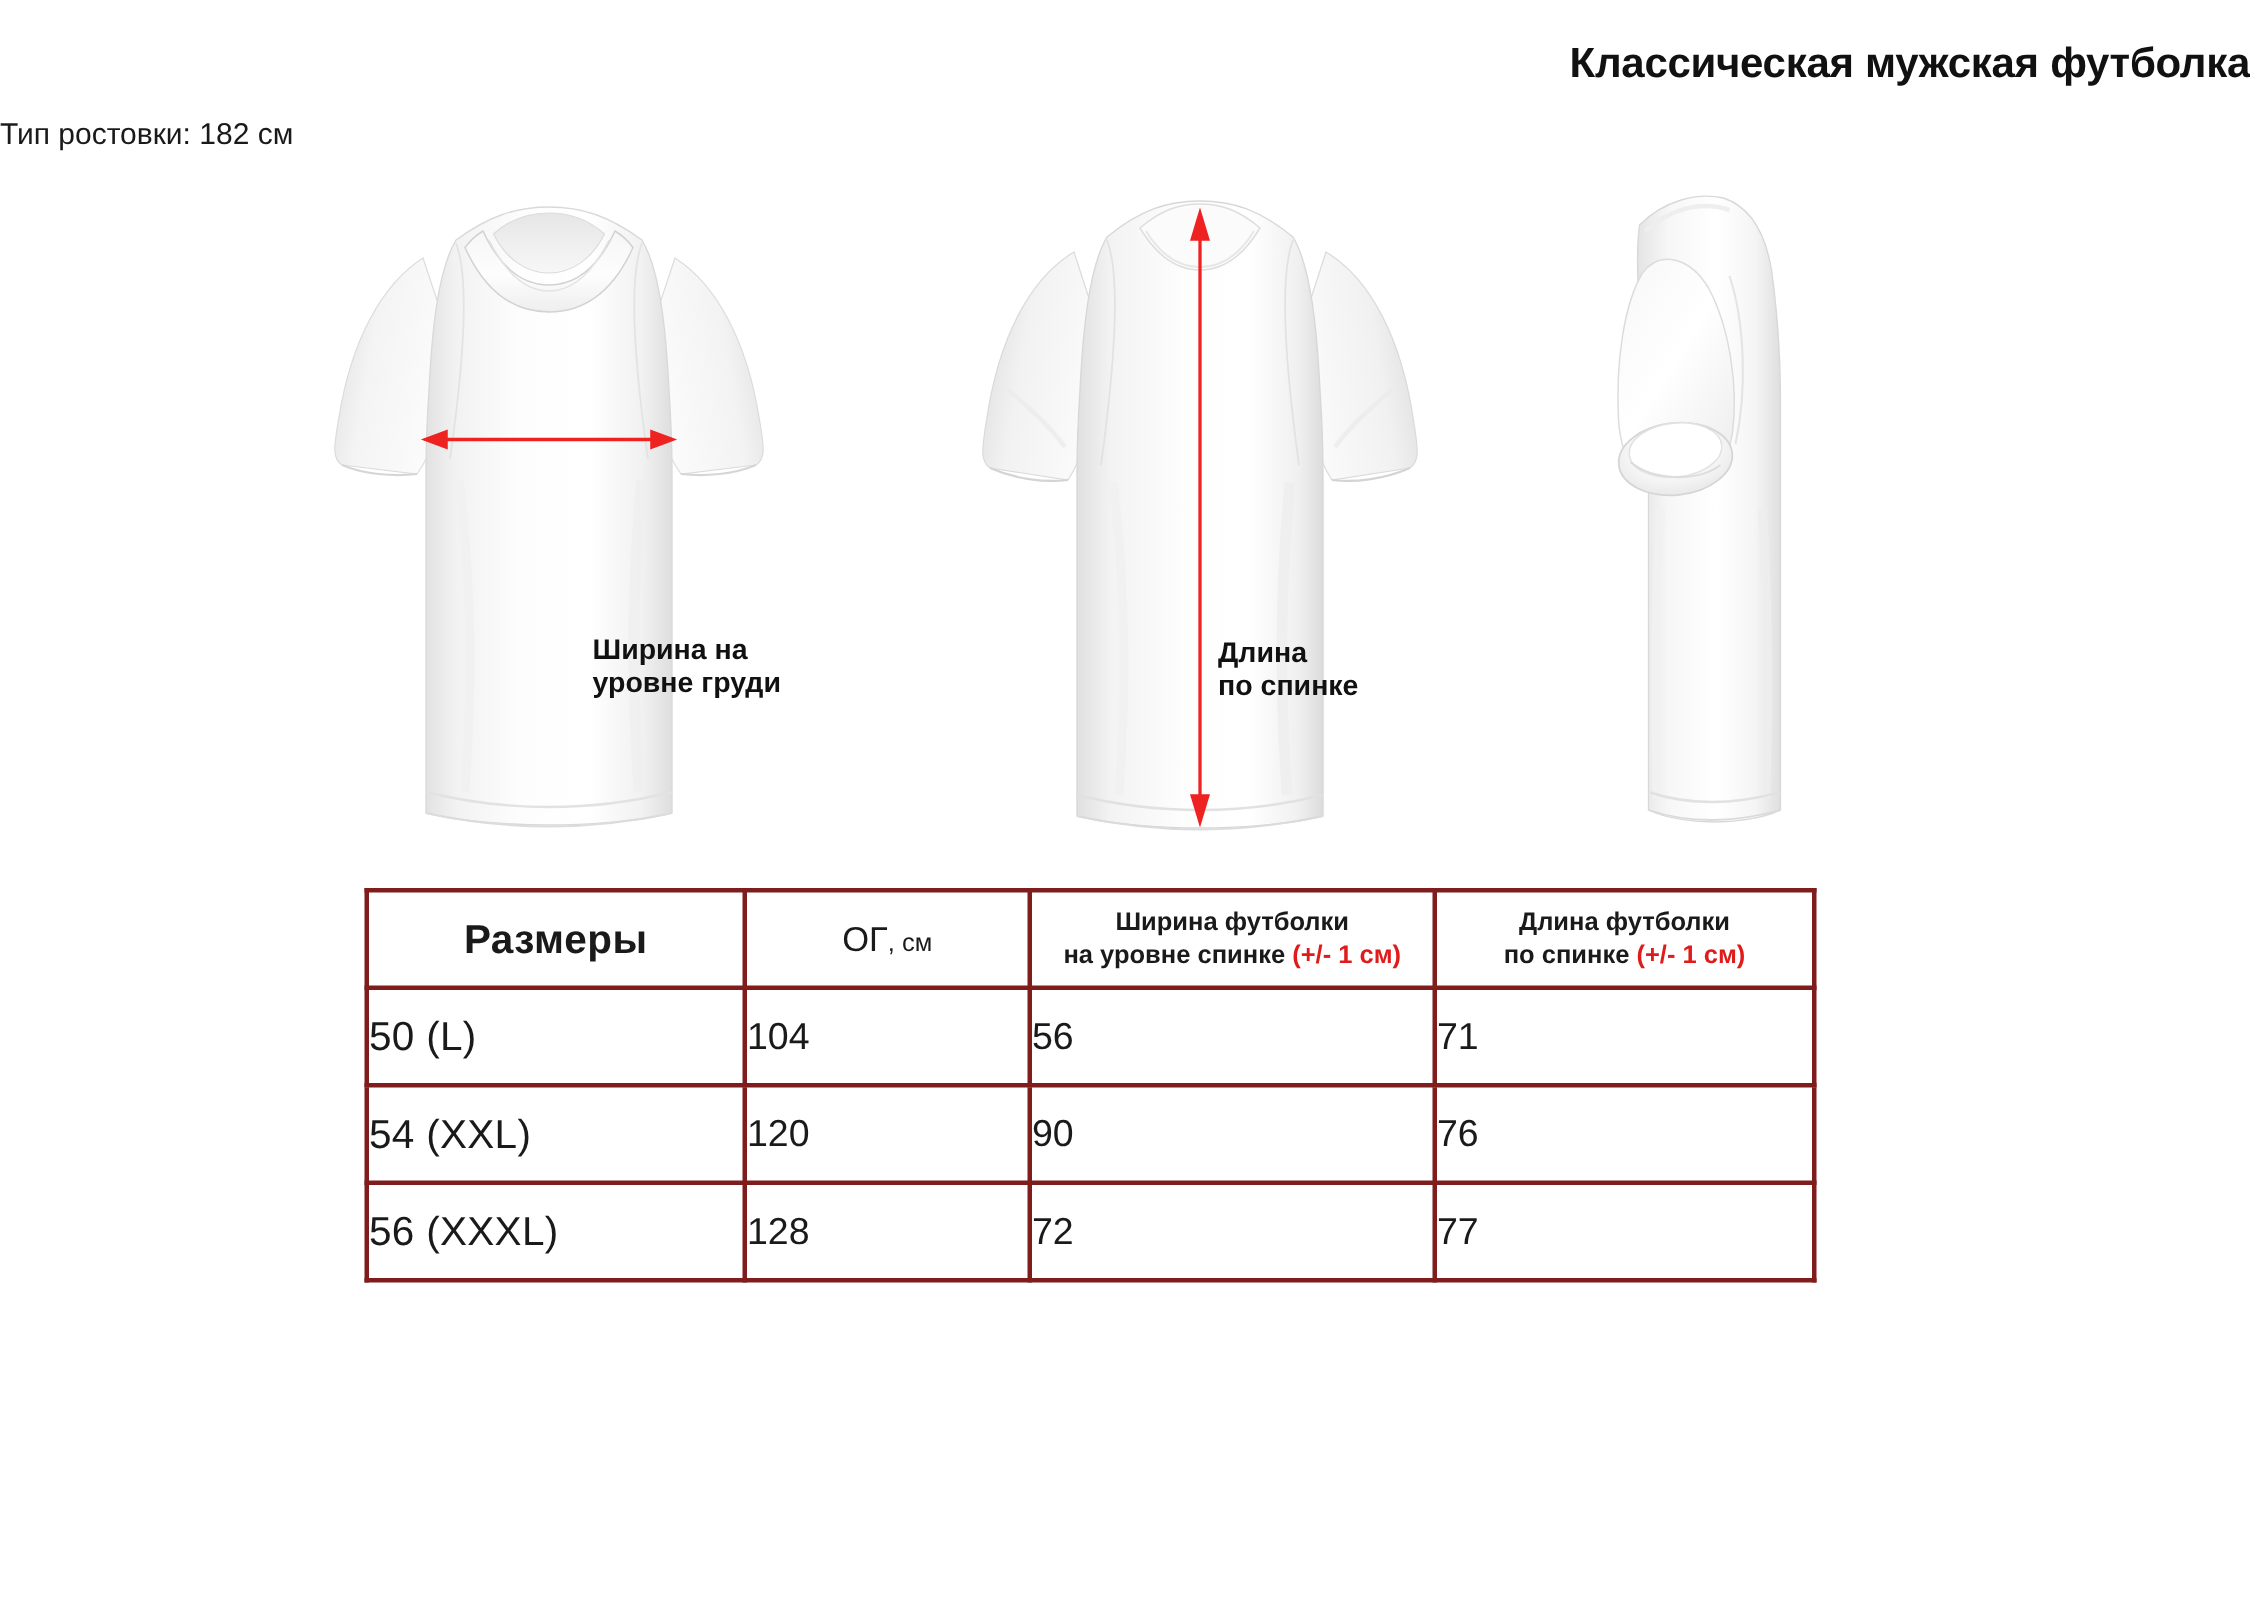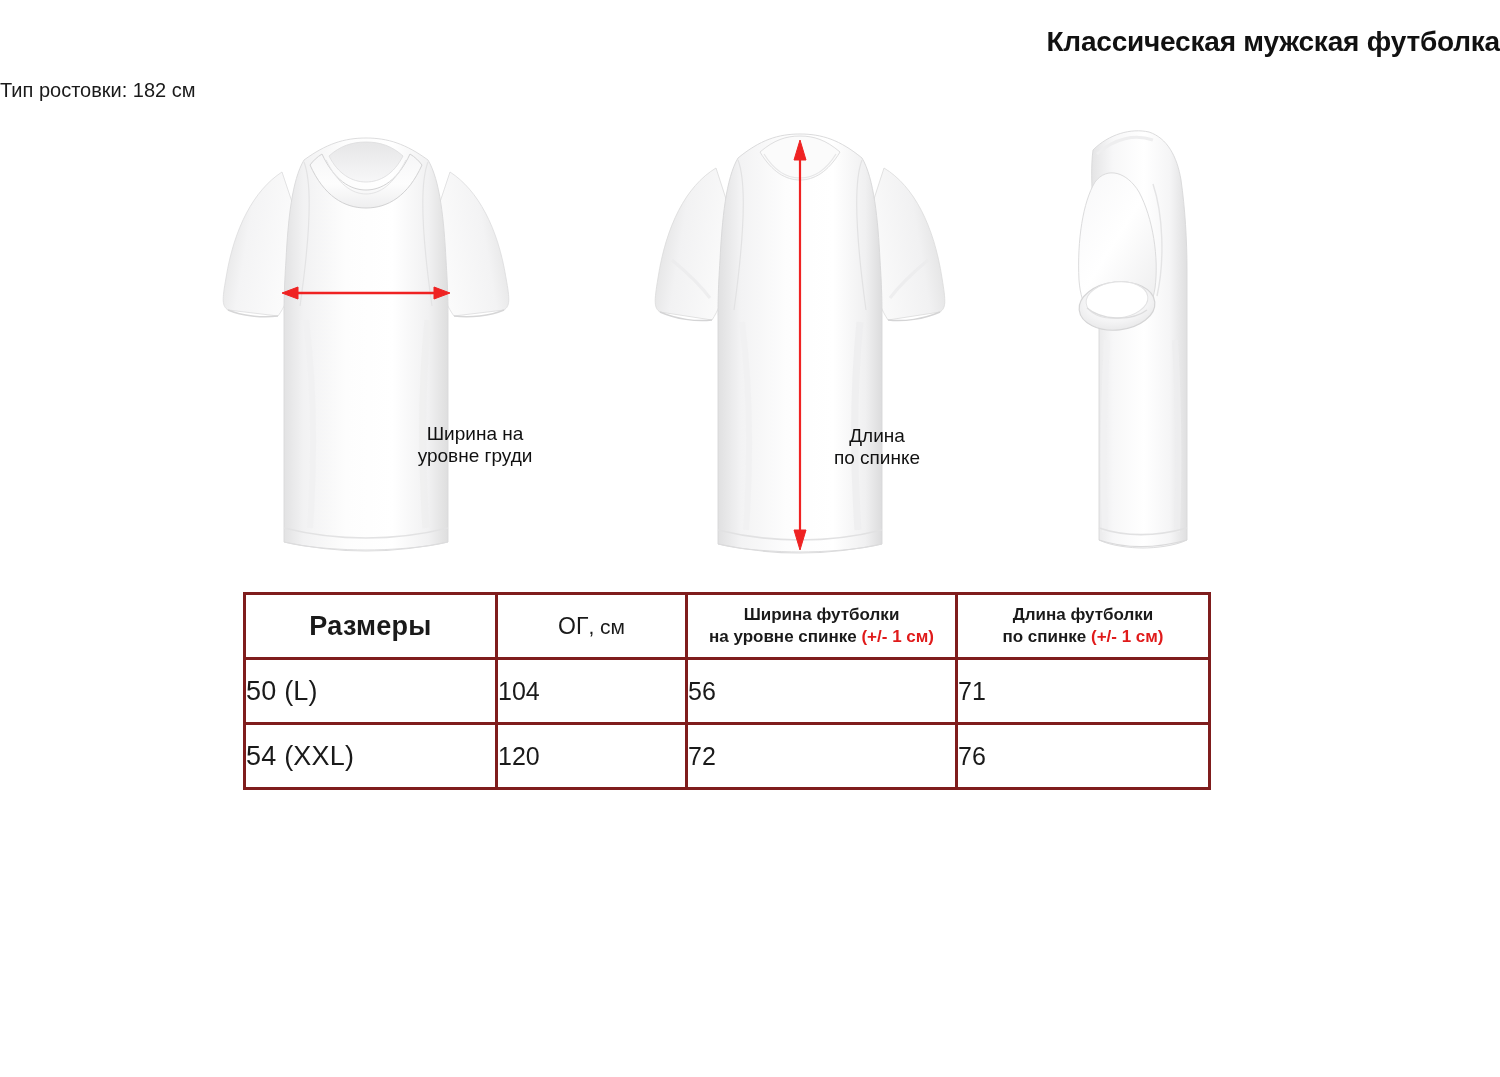--- a/index.html
+++ b/index.html
@@ -52,24 +52,24 @@
   }
   .shirt-fig svg { display: block; }
 
   #fig-front { left: 186px; }
   #fig-back  { left: 620px; }
   #fig-side  { left: 1035px; }
 
   .label {
     position: absolute;
     font-size: 19px;
-    font-weight: normal;
+    font-weight: bold;
     line-height: 1.18;
     color: #111111;
-    text-align: center;
+    text-align: left;
     white-space: pre-line;
   }
   #label-chest-width { left: 395px;  top: 313px; width: 160px; }
   #label-back-length { left: 812px;  top: 315px; width: 130px; }
 
   
   #size-table {
     position: absolute;
     left: 243px;
     top: 592px;
@@ -92,21 +92,21 @@
 
   .th-sizes {
     font-size: 27px;
     font-weight: bold;
     letter-spacing: 0.3px;
   }
   .th-og {
     font-size: 23px;
     font-weight: normal;
   }
-  .th-og .small { font-size: 21px; }
+  .th-og .small { font-size: 17px; }
   .th-two {
     font-size: 17px;
     font-weight: bold;
     line-height: 1.28;
   }
   .tol { color: #e01b1b; }
 
   .cell-size {
     font-size: 27px;
     font-weight: normal;
@@ -333,17 +333,23 @@
   <tbody id="table-body">
       <tr>
         <td class="cell-size">50 (L)</td>
         <td class="cell-num">104</td>
         <td class="cell-num">56</td>
         <td class="cell-num">71</td>
       </tr>
       <tr>
         <td class="cell-size">54 (XXL)</td>
         <td class="cell-num">120</td>
+        <td class="cell-num">90</td>
+        <td class="cell-num">76</td>
+      </tr>
+      <tr>
+        <td class="cell-size">56 (XXXL)</td>
+        <td class="cell-num">128</td>
         <td class="cell-num">72</td>
-        <td class="cell-num">76</td>
+        <td class="cell-num">77</td>
       </tr>
     </tbody>
 </table>
 
 </body></html>

